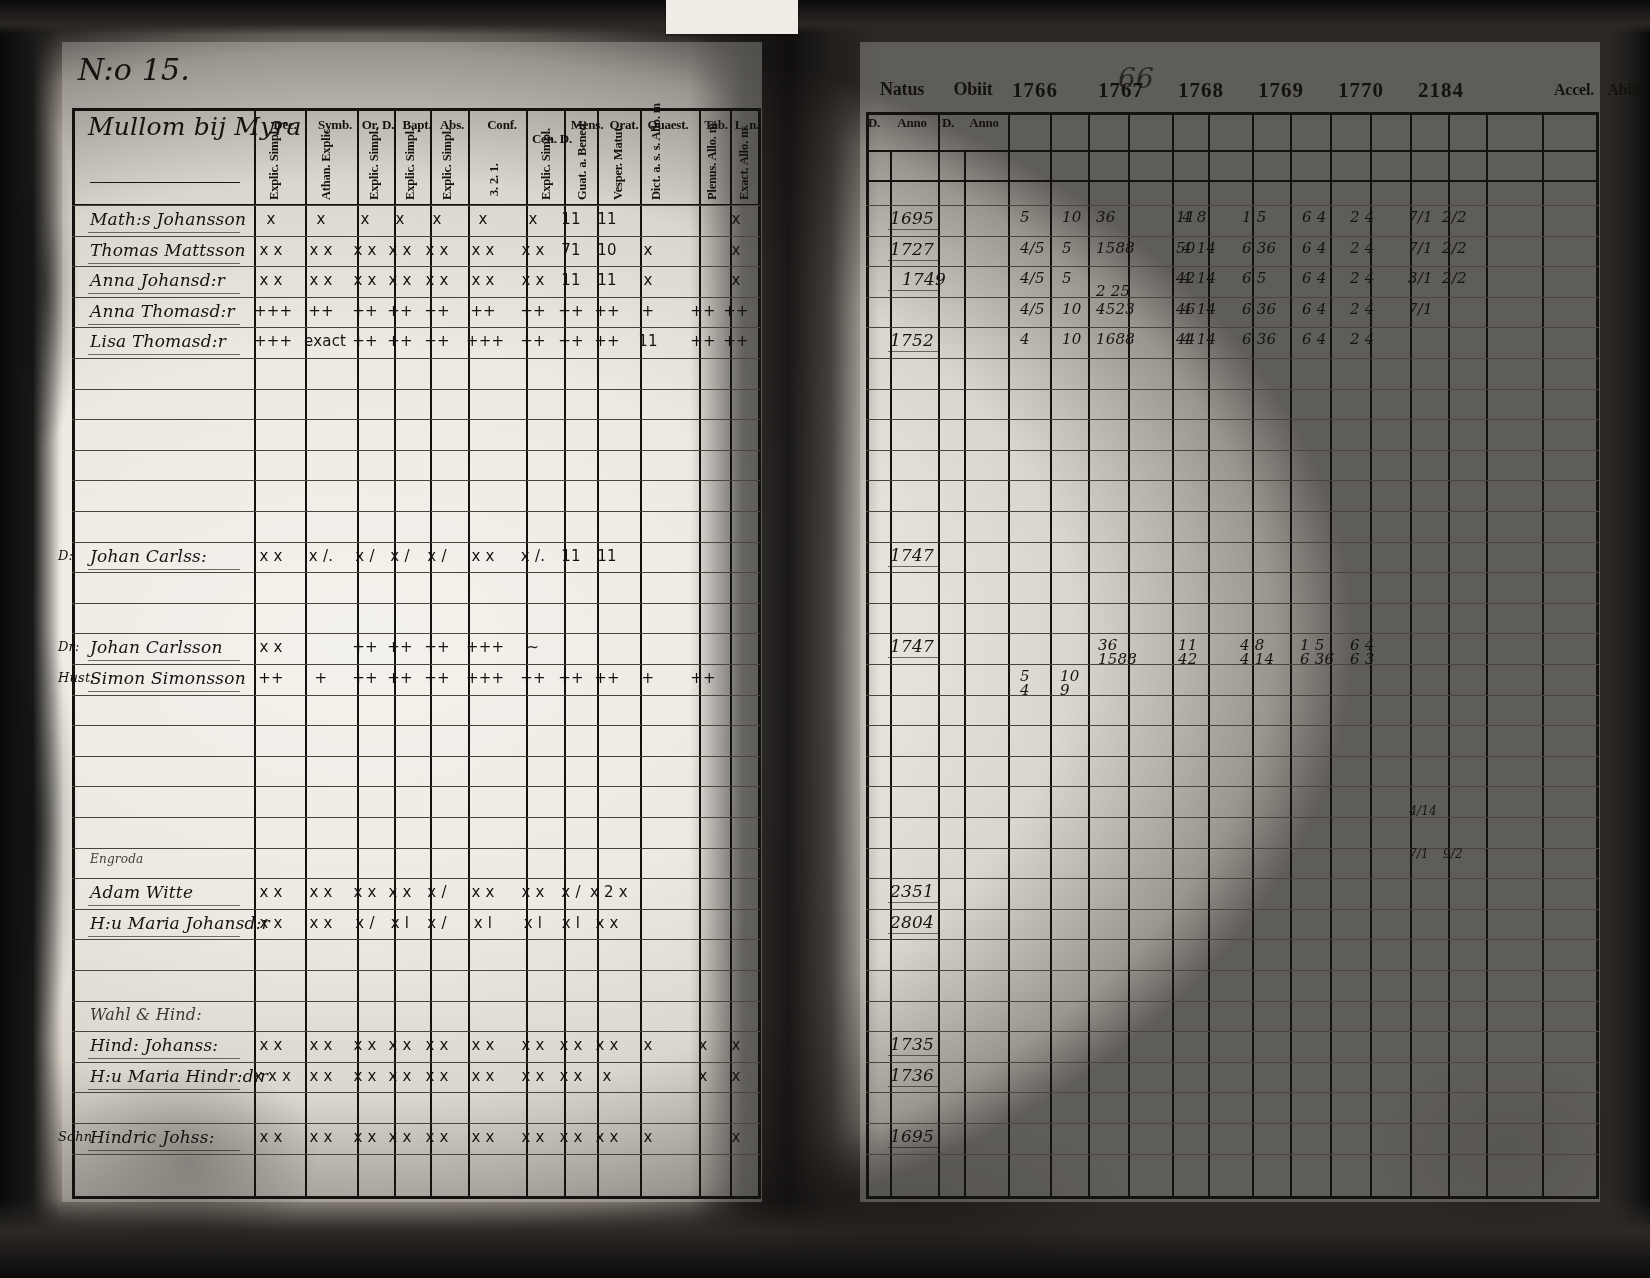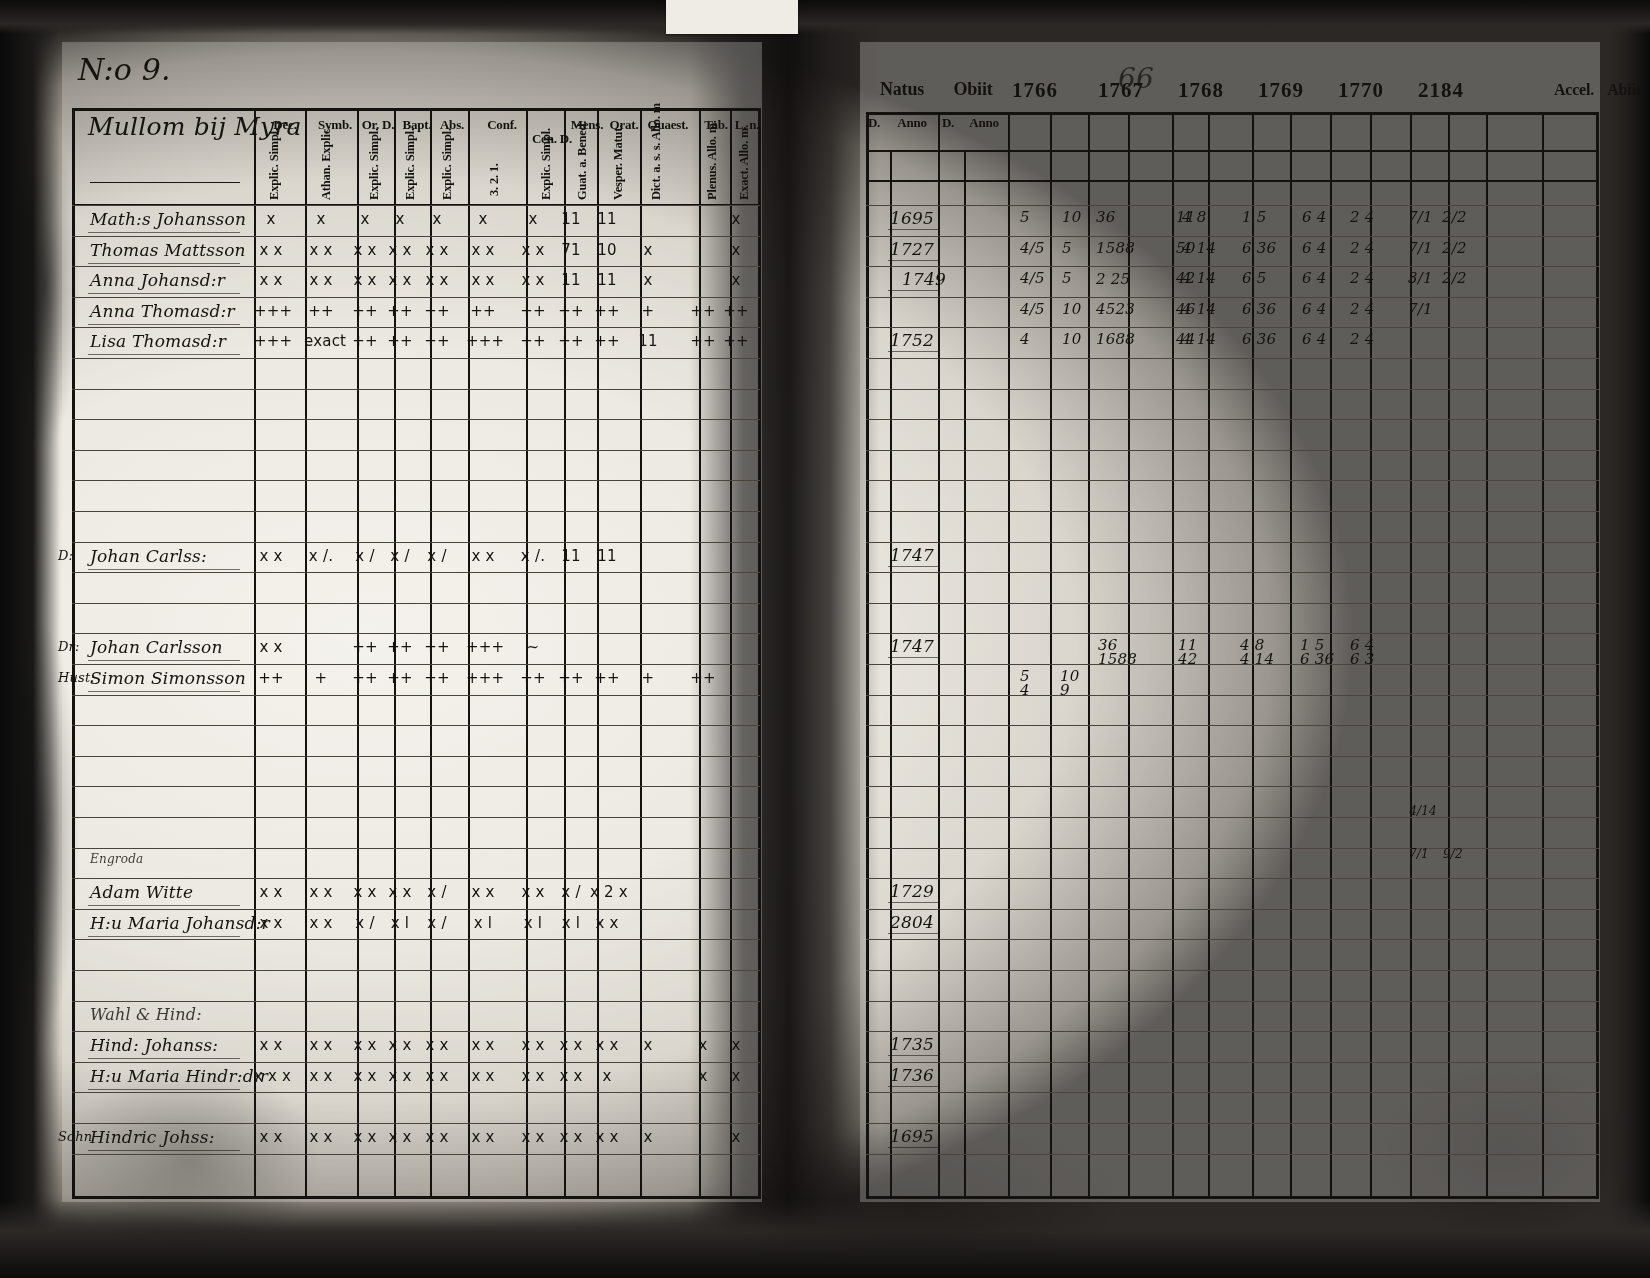--- a/index.html
+++ b/index.html
@@ -189,21 +189,21 @@
   <div class="colhead rot" style="left:404px; top:200px;">Explic. Simpl.</div>
   <div class="colhead rot" style="left:441px; top:200px;">Explic. Simpl.</div>
   <div class="colhead rot" style="left:488px; top:196px;">3. 2. 1.</div>
   <div class="colhead rot" style="left:540px; top:200px;">Explic. Simpl.</div>
   <div class="colhead rot" style="left:576px; top:200px;">Guat. a. Bened.</div>
   <div class="colhead rot" style="left:612px; top:200px;">Vesper. Matut.</div>
   <div class="colhead rot" style="left:650px; top:200px;">Dict. a. s. s. Allo. m</div>
   <div class="colhead rot" style="left:706px; top:200px;">Plenus. Allo. m.</div>
   <div class="colhead rot" style="left:738px; top:200px;">Exact. Allo. m.</div>
 
-  <div class="hw big" style="left:78px; top:52px; font-size:30px;">N:o 9.</div>
+  <div class="hw big" style="left:78px; top:52px; font-size:30px;">N:o 15.</div>
   <div class="hw title" style="left:88px; top:112px; font-size:25px;">Mullom bij Myra</div>
   <div class="underline" style="left:90px; top:182px; width:150px;"></div>
 
   <div class="folio" style="left:860px; top:42px; width:740px; height:1160px; background:rgba(252,250,246,0.25);">
     <div class="vline" style="left:6px; top:70px; width:3px; height:1086px;"></div>
     <div class="vline" style="left:736px; top:70px; width:3px; height:1086px;"></div>
     <div class="hline" style="left:6px; top:70px; width:733px; height:3px;"></div>
     <div class="hline" style="left:6px; top:1154px; width:733px; height:3px;"></div>
     <div class="hline" style="left:6px; top:108px; width:733px; height:2px;"></div>
     <div class="hline" style="left:6px; top:138px; width:733px; height:2px;"></div>
@@ -486,21 +486,21 @@
       <div class="hw year" style="left: 890px; top: 238.6px;">1727</div>
       <div class="underline" style="left: 888px; top: 259.6px; width: 52px; opacity: 0.6;"></div>
       <div class="hw year" style="left: 890px; top: 269.2px; padding-left: 12px;">1749</div>
       <div class="underline" style="left: 888px; top: 290.2px; width: 52px; opacity: 0.6;"></div>
       <div class="hw year" style="left: 890px; top: 330.4px;">1752</div>
       <div class="underline" style="left: 888px; top: 351.4px; width: 52px; opacity: 0.6;"></div>
       <div class="hw year" style="left: 890px; top: 544.6px;">1747</div>
       <div class="underline" style="left: 888px; top: 565.6px; width: 52px; opacity: 0.6;"></div>
       <div class="hw year" style="left: 890px; top: 636.4px;">1747</div>
       <div class="underline" style="left: 888px; top: 657.4px; width: 52px; opacity: 0.6;"></div>
-      <div class="hw year" style="left: 890px; top: 881.2px;">1729</div>
+      <div class="hw year" style="left: 890px; top: 881.2px;">2351</div>
       <div class="underline" style="left: 888px; top: 902.2px; width: 52px; opacity: 0.6;"></div>
       <div class="hw year" style="left: 890px; top: 911.8px;">2804</div>
       <div class="underline" style="left: 888px; top: 932.8px; width: 52px; opacity: 0.6;"></div>
       <div class="hw year" style="left: 890px; top: 1034.2px;">1735</div>
       <div class="underline" style="left: 888px; top: 1055.2px; width: 52px; opacity: 0.6;"></div>
       <div class="hw year" style="left: 890px; top: 1064.8px;">1736</div>
       <div class="underline" style="left: 888px; top: 1085.8px; width: 52px; opacity: 0.6;"></div>
       <div class="hw year" style="left: 890px; top: 1126px;">1695</div>
       <div class="underline" style="left: 888px; top: 1147px; width: 52px; opacity: 0.6;"></div>
       <div class="hw num" style="left: 1020px; top: 208px;">5</div>
@@ -508,21 +508,21 @@
       <div class="hw num" style="left: 1020px; top: 269.2px;">4/5</div>
       <div class="hw num" style="left: 1020px; top: 299.8px;">4/5</div>
       <div class="hw num" style="left: 1020px; top: 330.4px;">4</div>
       <div class="hw num" style="left: 1062px; top: 208px;">10</div>
       <div class="hw num" style="left: 1062px; top: 238.6px;">5</div>
       <div class="hw num" style="left: 1062px; top: 269.2px;">5</div>
       <div class="hw num" style="left: 1062px; top: 299.8px;">10</div>
       <div class="hw num" style="left: 1062px; top: 330.4px;">10</div>
       <div class="hw num" style="left: 1096px; top: 208px;">36</div>
       <div class="hw num" style="left: 1096px; top: 238.6px;">1588</div>
-      <div class="hw num" style="left: 1096px; top: 270px; text-align: center;">2 25</div>
+      <div class="hw num" style="left: 1096px; top: 282px; text-align: center;">2 25</div>
       <div class="hw num" style="left: 1096px; top: 299.8px;">4523</div>
       <div class="hw num" style="left: 1096px; top: 330.4px;">1688</div>
       <div class="hw num" style="left: 1176px; top: 208px;">11</div>
       <div class="hw num" style="left: 1176px; top: 238.6px;">50</div>
       <div class="hw num" style="left: 1176px; top: 269.2px;">42</div>
       <div class="hw num" style="left: 1176px; top: 299.8px;">46</div>
       <div class="hw num" style="left: 1176px; top: 330.4px;">44</div>
       <div class="hw num" style="left: 1182px; top: 208px;">4 8</div>
       <div class="hw num" style="left: 1182px; top: 238.6px;">4 14</div>
       <div class="hw num" style="left: 1182px; top: 269.2px;">4 14</div>

